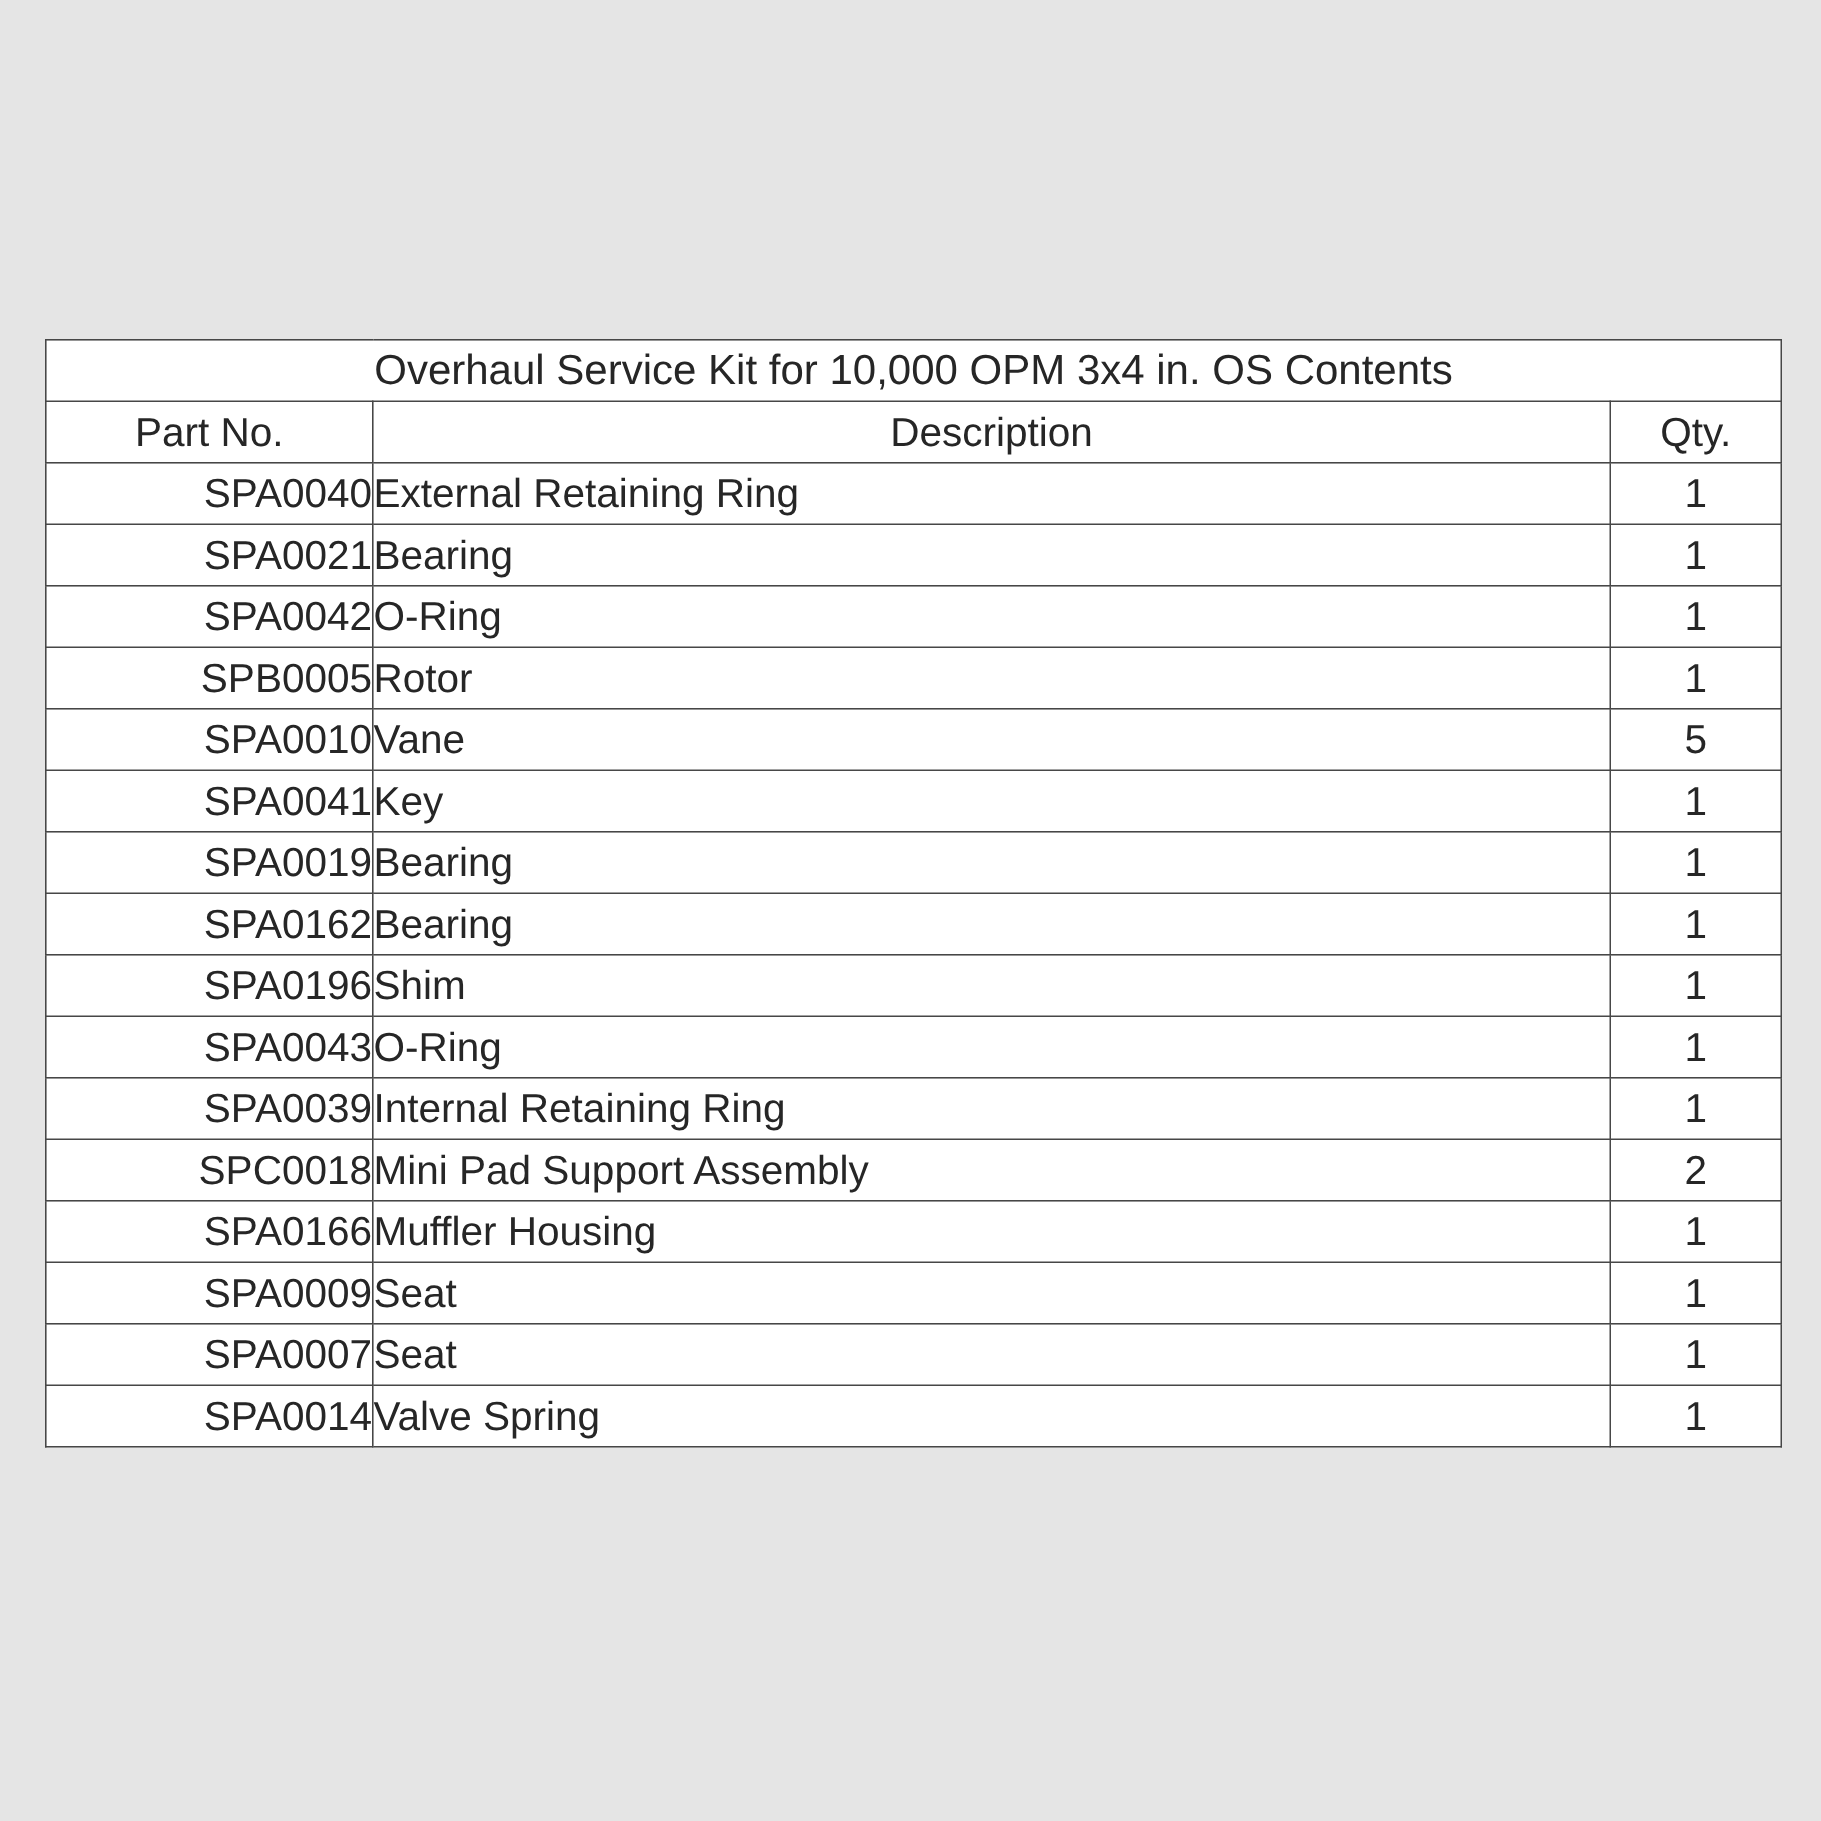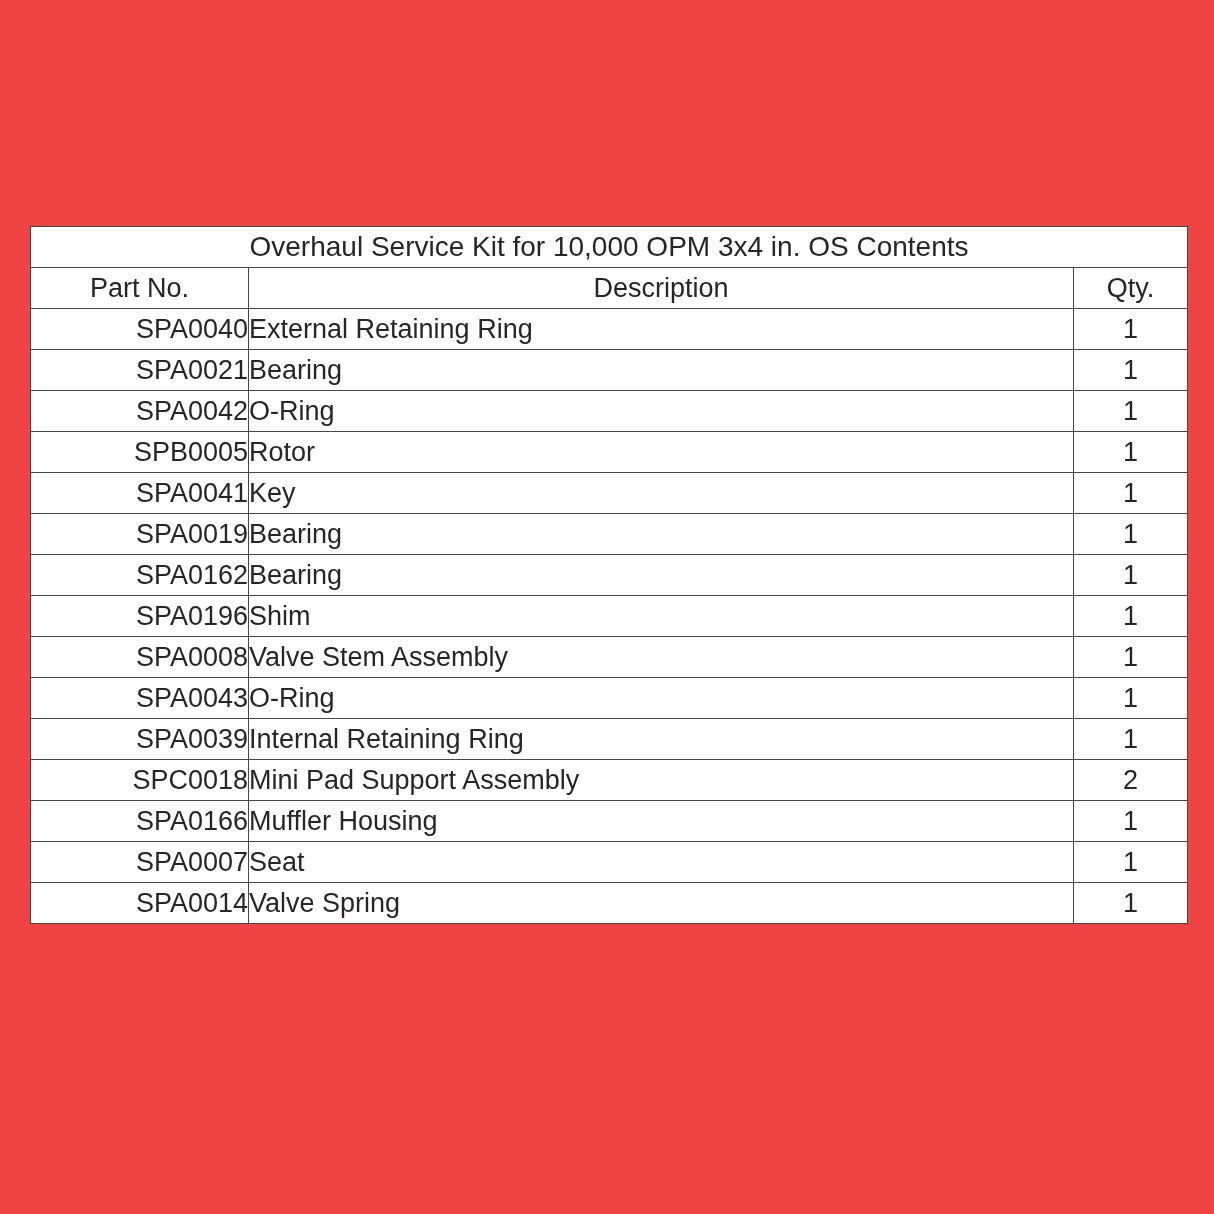--- a/index.html
+++ b/index.html
@@ -8,21 +8,21 @@
     background: #ffffff;
     width: 1214px;
     height: 1214px;
     font-family: "Liberation Sans", sans-serif;
     color: #262626;
   }
   .page {
     position: relative;
     width: 1214px;
     height: 1214px;
-    background: #ef4444;
+    background: #e5e5e5;
     text-decoration: underline;
   }
   table.parts {
     position: absolute;
     left: 30px;
     top: 226px;
     width: 1157px;
     border-collapse: collapse;
     table-layout: fixed;
     font-size: 27px;
@@ -97,42 +97,42 @@
           <td class="col0">SPA0042</td>
           <td class="col1">O-Ring</td>
           <td class="col2">1</td>
         </tr>
         <tr>
           <td class="col0">SPB0005</td>
           <td class="col1">Rotor</td>
           <td class="col2">1</td>
         </tr>
         <tr>
+          <td class="col0">SPA0010</td>
+          <td class="col1">Vane</td>
+          <td class="col2">5</td>
+        </tr>
+        <tr>
           <td class="col0">SPA0041</td>
           <td class="col1">Key</td>
           <td class="col2">1</td>
         </tr>
         <tr>
           <td class="col0">SPA0019</td>
           <td class="col1">Bearing</td>
           <td class="col2">1</td>
         </tr>
         <tr>
           <td class="col0">SPA0162</td>
           <td class="col1">Bearing</td>
           <td class="col2">1</td>
         </tr>
         <tr>
           <td class="col0">SPA0196</td>
           <td class="col1">Shim</td>
-          <td class="col2">1</td>
-        </tr>
-        <tr>
-          <td class="col0">SPA0008</td>
-          <td class="col1">Valve Stem Assembly</td>
           <td class="col2">1</td>
         </tr>
         <tr>
           <td class="col0">SPA0043</td>
           <td class="col1">O-Ring</td>
           <td class="col2">1</td>
         </tr>
         <tr>
           <td class="col0">SPA0039</td>
           <td class="col1">Internal Retaining Ring</td>
@@ -142,20 +142,25 @@
           <td class="col0">SPC0018</td>
           <td class="col1">Mini Pad Support Assembly</td>
           <td class="col2">2</td>
         </tr>
         <tr>
           <td class="col0">SPA0166</td>
           <td class="col1">Muffler Housing</td>
           <td class="col2">1</td>
         </tr>
         <tr>
+          <td class="col0">SPA0009</td>
+          <td class="col1">Seat</td>
+          <td class="col2">1</td>
+        </tr>
+        <tr>
           <td class="col0">SPA0007</td>
           <td class="col1">Seat</td>
           <td class="col2">1</td>
         </tr>
         <tr>
           <td class="col0">SPA0014</td>
           <td class="col1">Valve Spring</td>
           <td class="col2">1</td>
         </tr>
       </tbody>

